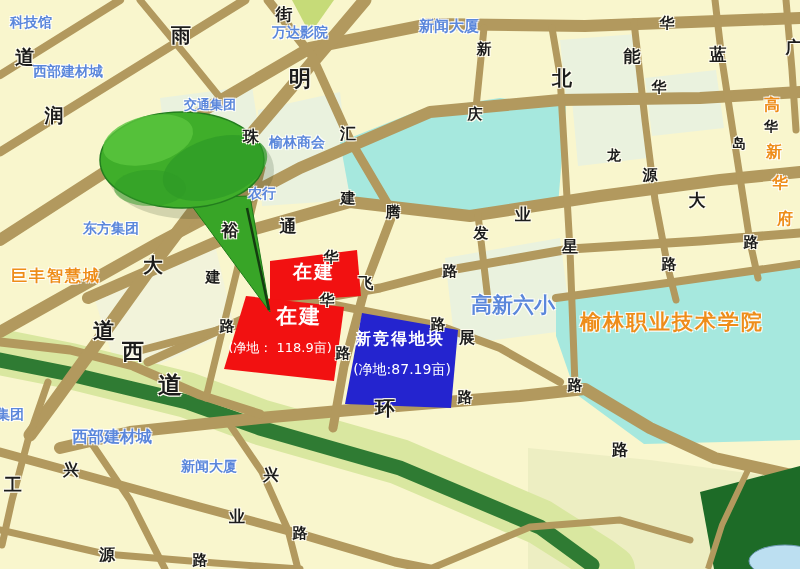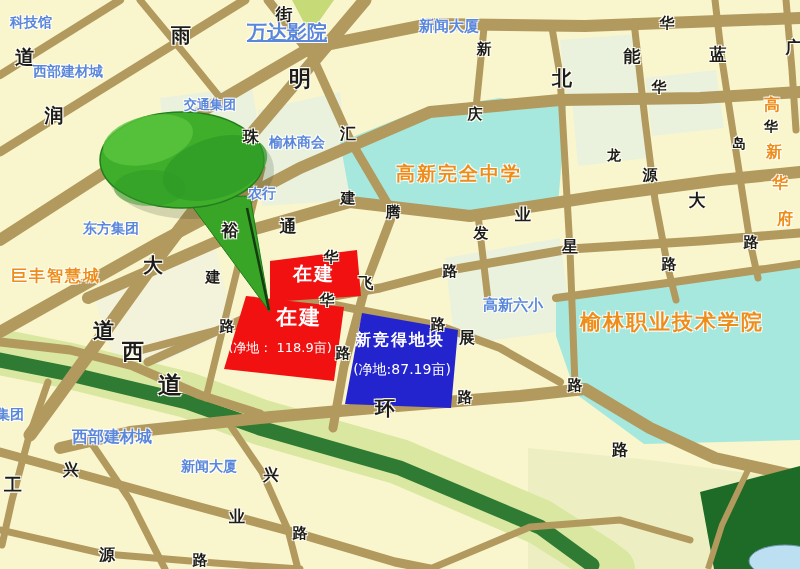--- a/index.html
+++ b/index.html
@@ -9,21 +9,21 @@
   #labels{position:absolute;left:0;top:0;width:800px;height:569px;}
   .lbl{position:absolute;transform:translate(-50%,-50%);white-space:nowrap;line-height:1;}
   .c-road{color:#1c1c1c;font-weight:bold;
     text-shadow:-1px -1px 0 #fffdf0,1px -1px 0 #fffdf0,-1px 1px 0 #fffdf0,1px 1px 0 #fffdf0;}
   .c-blue{color:#5b87db;font-weight:bold;
     text-shadow:-1px -1px 0 rgba(255,255,255,.85),1px -1px 0 rgba(255,255,255,.85),-1px 1px 0 rgba(255,255,255,.85),1px 1px 0 rgba(255,255,255,.85);}
   .c-orange{color:#ee8d1a;font-weight:bold;letter-spacing:2px;
     text-shadow:-1px -1px 0 rgba(255,255,255,.8),1px -1px 0 rgba(255,255,255,.8),-1px 1px 0 rgba(255,255,255,.8),1px 1px 0 rgba(255,255,255,.8);}
   .c-callout{color:#e60000;font-weight:bold;letter-spacing:1px;
     text-shadow:-2px 0 0 #fff,2px 0 0 #fff,0 -2px 0 #fff,0 2px 0 #fff,-1px -1px 0 #fff,1px 1px 0 #fff,1px -1px 0 #fff,-1px 1px 0 #fff;}
-  .c-plot{color:#ffffff;font-weight:bold;letter-spacing:2px;}
+  .c-plot{color:#ffffff;font-weight:bold;letter-spacing:2px;font-family:Liberation Mono, monospace;}
   .c-plotsub{color:#ffffff;font-weight:normal;letter-spacing:0;}
 </style>
 </head>
 <body>
 
 <div id="map">
   <svg width="800" height="569" viewBox="0 0 800 569">
 
     <g fill="#eaf2de">
       <polygon points="160,98 252,86 260,138 166,146"></polygon>
@@ -147,30 +147,29 @@
       <span class="lbl c-road" style="left: 13px; top: 485px; font-size: 18px;">工</span>
       <span class="lbl c-road" style="left: 71px; top: 470px; font-size: 16px;">兴</span>
       <span class="lbl c-road" style="left: 271px; top: 475px; font-size: 16px;">兴</span>
       <span class="lbl c-road" style="left: 237px; top: 517px; font-size: 16px;">业</span>
       <span class="lbl c-road" style="left: 300px; top: 533px; font-size: 15px;">路</span>
       <span class="lbl c-road" style="left: 107px; top: 555px; font-size: 16px;">源</span>
       <span class="lbl c-road" style="left: 200px; top: 560px; font-size: 15px;">路</span>
       <span class="lbl c-blue" style="left: 31px; top: 22px; font-size: 14px;">科技馆</span>
       <span class="lbl c-blue" style="left: 68px; top: 71px; font-size: 14px;">西部建材城</span>
       <span class="lbl c-blue" style="left: 210px; top: 104px; font-size: 13px;">交通集团</span>
-      <span class="lbl c-blue" style="left: 287px; top: 32px; font-size: 20px; text-decoration: underline;">万达影院</span>
+      <span class="lbl c-blue" style="left: 300px; top: 32px; font-size: 14px;">万达影院</span>
       <span class="lbl c-blue" style="left: 449px; top: 26px; font-size: 15px;">新闻大厦</span>
       <span class="lbl c-blue" style="left: 297px; top: 142px; font-size: 14px;">榆林商会</span>
       <span class="lbl c-blue" style="left: 262px; top: 193px; font-size: 14px;">农行</span>
       <span class="lbl c-blue" style="left: 111px; top: 228px; font-size: 14px;">东方集团</span>
-      <span class="lbl c-blue" style="left: 513px; top: 305px; font-size: 15px;">高新六小</span>
+      <span class="lbl c-blue" style="left: 513px; top: 305px; font-size: 21px;">高新六小</span>
       <span class="lbl c-blue" style="left: 112px; top: 437px; font-size: 16px;">西部建材城</span>
       <span class="lbl c-blue" style="left: 209px; top: 466px; font-size: 14px;">新闻大厦</span>
       <span class="lbl c-blue" style="left: 10px; top: 414px; font-size: 14px;">集团</span>
-      <span class="lbl c-orange" style="left: 459px; top: 173px; font-size: 19px;">高新完全中学</span>
       <span class="lbl c-orange" style="left: 47px; top: 276px; font-size: 16px; padding-left: 18px;">巨丰智慧城</span>
       <span class="lbl c-orange" style="left: 672px; top: 322px; font-size: 21px;">榆林职业技术学院</span>
       <span class="lbl c-orange" style="left: 773px; top: 105px; font-size: 16px;">高</span>
       <span class="lbl c-orange" style="left: 775px; top: 152px; font-size: 16px;">新</span>
       <span class="lbl c-orange" style="left: 781px; top: 183px; font-size: 16px;">华</span>
       <span class="lbl c-orange" style="left: 786px; top: 219px; font-size: 16px;">府</span>
       <span class="lbl c-plot" style="left: 314px; top: 273px; font-size: 19px;">在建</span>
       <span class="lbl c-plot" style="left: 299px; top: 317px; font-size: 21px;">在建</span>
       <span class="lbl c-plotsub" style="left: 280px; top: 347px; font-size: 13px;">(净地： 118.9亩)</span>
       <span class="lbl c-plot" style="left: 400px; top: 340px; font-size: 16px;">新竞得地块</span>

